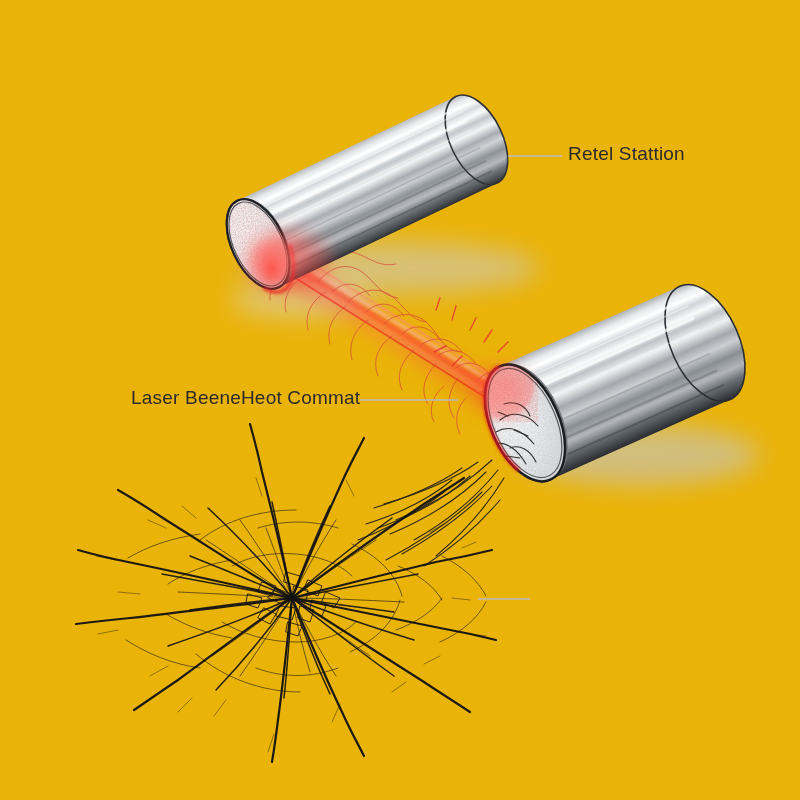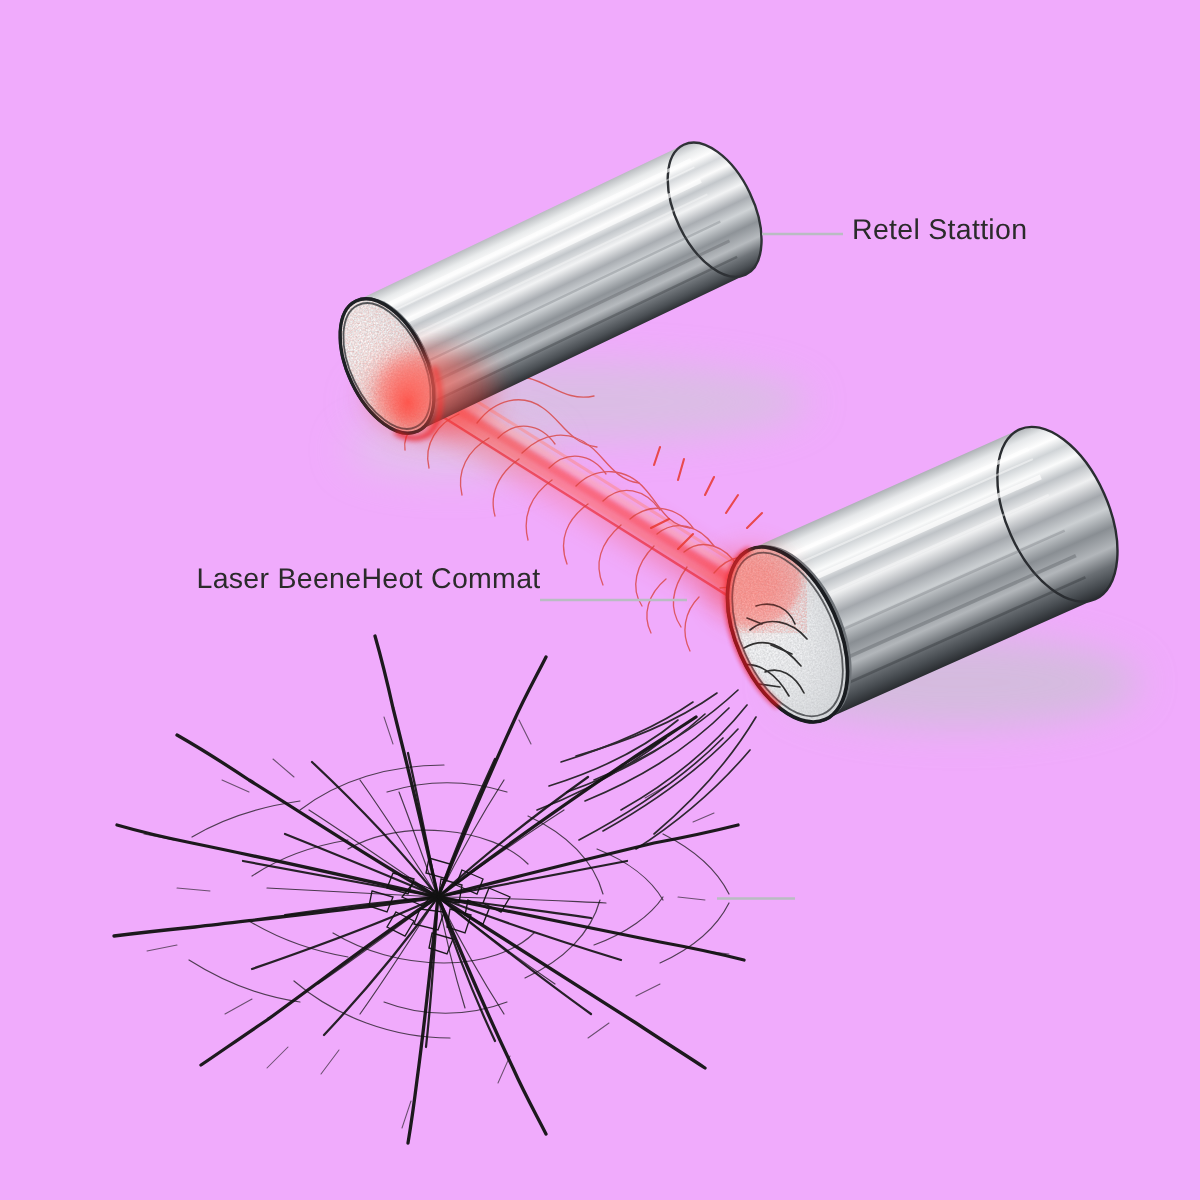--- a/index.html
+++ b/index.html
@@ -2,32 +2,32 @@
 <html><head>
 <meta charset="utf-8">
 <style>
   html,body{margin:0;padding:0;}
   body{
     width:800px;height:800px;
     background:#f7f8fa;
     font-family:"Liberation Sans", sans-serif;
     overflow:hidden;
   }
-  #stage{position:relative;width:800px;height:800px;background:#f0abfc;}
+  #stage{position:relative;width:800px;height:800px;background:#eab308;}
   #art{position:absolute;inset:0;width:800px;height:800px;}
   .label{
     position:absolute;
     color:#2b2b2b;
     font-size:19px;
     letter-spacing:.2px;
     white-space:nowrap;
     font-family:"Liberation Sans", sans-serif;
   }
   #lbl-retel{left:568px;top:143px;}
-  #lbl-laser{left:131px;top:376px;}
+  #lbl-laser{left:131px;top:387px;}
   #lbl-crack{left:536px;top:586px;}
 </style>
 </head>
 <body>
 
 <div id="stage">
 
   <svg id="art" viewBox="0 0 800 800">
     <defs>
 

